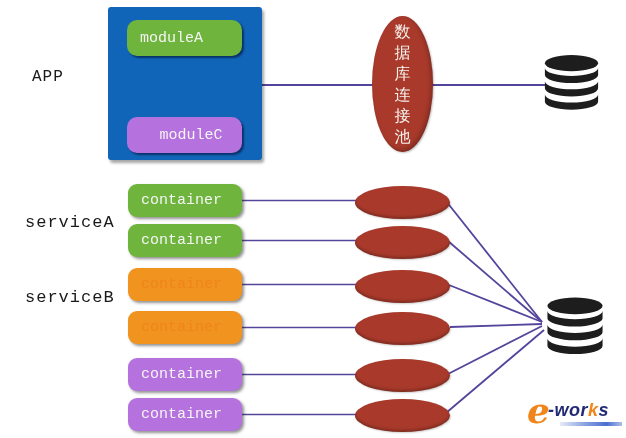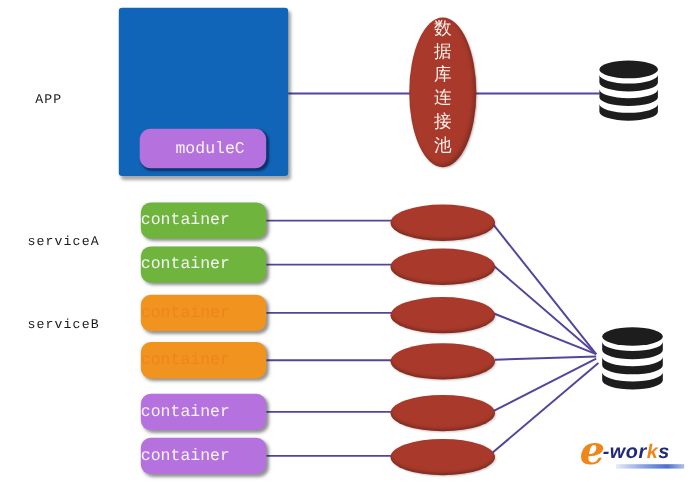--- a/index.html
+++ b/index.html
@@ -4,60 +4,60 @@
 <style>
   html,body{margin:0;padding:0;background:#fff;}
   .canvas{
     position:relative;width:626px;height:438px;background:#ffffff;overflow:hidden;
     font-family:"Liberation Mono","DejaVu Sans Mono",monospace;
   }
   svg.lines{position:absolute;left:0;top:0;width:626px;height:438px;z-index:1;pointer-events:none;}
   .layer{position:absolute;z-index:2;}
 
   
-  .app-label{left:32px;top:84px;font-size:12px;color:#1b1b1b;letter-spacing:1px;}
+  .app-label{left:32px;top:68px;font-size:16px;color:#1b1b1b;letter-spacing:1px;}
 
   
   .app-box{
     left:108px;top:7px;width:154px;height:153px;background:var(--app-box);
     border-radius:3px;box-shadow:2px 3px 3px rgba(0,0,0,0.35);
   }
   .module{
     position:absolute;left:19px;width:115px;height:36px;border-radius:10px;
     color:#f5f5f5;font-size:15px;display:flex;align-items:center;padding-left:13px;
     box-sizing:border-box;box-shadow:2px 2px 2px rgba(0,10,40,0.55);
   }
   .module.m1{top:13px;background:var(--module-a);}
   .module.m2{top:60px;background:var(--module-b);}
   .module.m3{top:110px;background:var(--module-c);justify-content:center;}
 
   
   .pool{
     left:372px;top:16px;width:61px;height:136px;border-radius:50%;
     background:var(--pool);box-shadow:inset -2px -2px 4px rgba(0,0,0,0.25), 1px 1px 2px rgba(0,0,0,0.25);
-    display:flex;justify-content:center;
+    display:flex;align-items:center;justify-content:center;
   }
   .pool-label{
     width:18px;color:#f7f3ef;font-size:16px;line-height:1.32;text-align:center;
     word-wrap:break-word;word-break:break-all;
     font-family:"Liberation Sans","DejaVu Sans",sans-serif;
   }
 
   
   .db{fill:var(--database);}
   .db-top{left:543px;top:53px;}
   .db-bottom{left:545px;top:297px;}
 
   
-  .svc-label{left:25px;font-size:12px;color:#1b1b1b;letter-spacing:1px;}
+  .svc-label{left:25px;font-size:17px;color:#1b1b1b;letter-spacing:1px;}
   .svc-a{top:213px;} .svc-b{top:288px;} .svc-c{top:377px;}
 
   .cont{
     position:absolute;left:128px;width:114px;height:33px;border-radius:9px;z-index:2;
-    color:#f5f5f5;font-size:15px;display:flex;align-items:center;
+    color:#f5f5f5;font-size:15px;display:flex;align-items:center;padding-left:13px;
     box-sizing:border-box;box-shadow:2px 2px 3px rgba(40,40,40,0.5);
   }
   .cont.green{background:var(--module-a);}
   .cont.orange{background:var(--module-b);}
   .cont.purple{background:var(--module-c);}
   .c1{top:184px;} .c2{top:224px;} .c3{top:268px;} .c4{top:311px;} .c5{top:358px;} .c6{top:398px;}
 
   .blob{
     position:absolute;left:355px;width:95px;height:33px;border-radius:50%;z-index:2;
     background:var(--pool);box-shadow:inset 0 -2px 3px rgba(0,0,0,0.25), 1px 1px 2px rgba(0,0,0,0.2);
@@ -102,20 +102,23 @@
     <line x1="448" y1="241" x2="542" y2="322" stroke="var(--connector)" stroke-width="1.8"></line>
     <line x1="449" y1="285" x2="542" y2="322" stroke="var(--connector)" stroke-width="1.8"></line>
     <line x1="450" y1="327" x2="542" y2="324" stroke="var(--connector)" stroke-width="1.8"></line>
     <line x1="448" y1="374" x2="542" y2="326" stroke="var(--connector)" stroke-width="1.8"></line>
     <line x1="446" y1="413" x2="544" y2="330" stroke="var(--connector)" stroke-width="1.8"></line>
   </svg>
 
   <div class="layer app-label">APP</div>
 
   <div class="layer app-box">
+    <div class="module m1">
+      <span>moduleA</span>
+    </div>
     <div class="module m3">
       <span>moduleC</span>
     </div>
   </div>
 
   <div class="layer pool">
     <div class="pool-label">数据库连接池</div>
   </div>
 
   <svg class="layer db db-top" width="57" height="64" viewBox="0 0 60 64">

